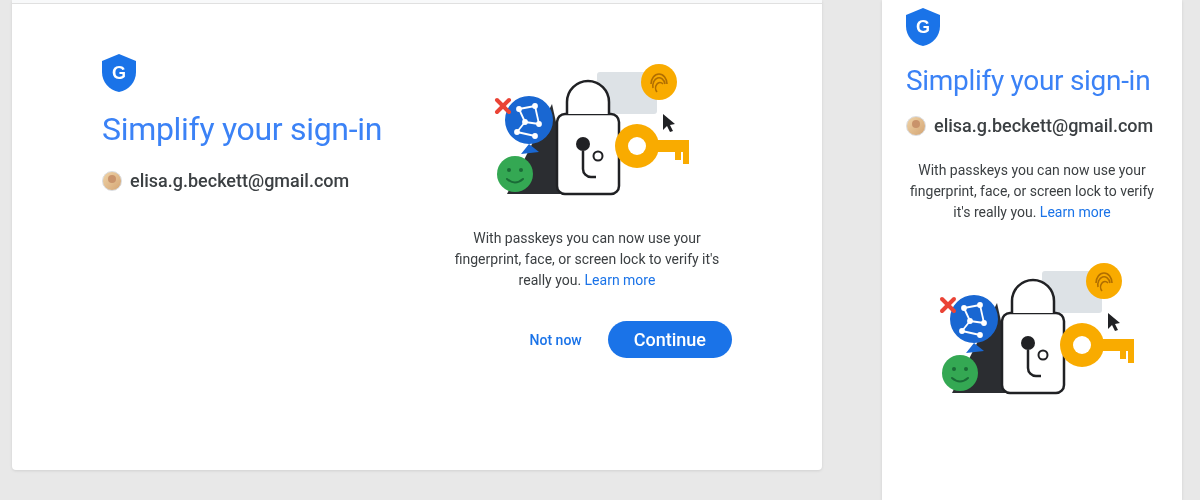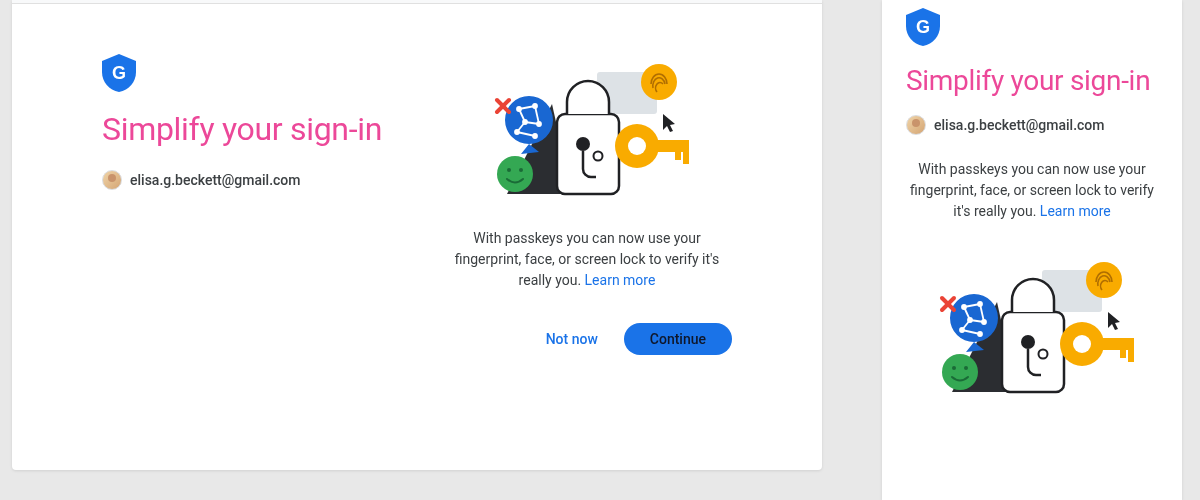--- a/index.html
+++ b/index.html
@@ -57,33 +57,33 @@
     
     
     .google-shield {
       width: 34px;
       height: 38px;
       margin-bottom: 18px;
     }
     .heading {
       font-size: 32px;
       font-weight: 400;
-      color: #ec4899;
+      color: #3b82f6;
       margin-bottom: 22px;
       letter-spacing: -0.3px;
     }
     .mobile-frame .heading {
       font-size: 28px;
       margin-bottom: 18px;
     }
     .account-chip {
       display: inline-flex;
       align-items: center;
       gap: 8px;
-      font-size: 14px;
+      font-size: 18px;
       font-weight: 500;
       color: #3c4043;
     }
     .avatar {
       width: 20px;
       height: 20px;
       border-radius: 50%;
       background: linear-gradient(135deg, #f0d4a8, #d4a574);
       border: 1px solid #dadce0;
       position: relative;
@@ -142,22 +142,22 @@
       font-size: 14px;
       font-weight: 500;
       padding: 10px 18px;
       cursor: pointer;
       border-radius: 4px;
       font-family: inherit;
     }
     .btn-primary {
       background: #1a73e8;
       border: none;
-      color: #0f172a;
-      font-size: 14px;
+      color: #ffffff;
+      font-size: 18px;
       font-weight: 500;
       padding: 8px 26px;
       cursor: pointer;
       border-radius: 20px;
       font-family: inherit;
     }
   </style>
 </head>
 <body>
 

